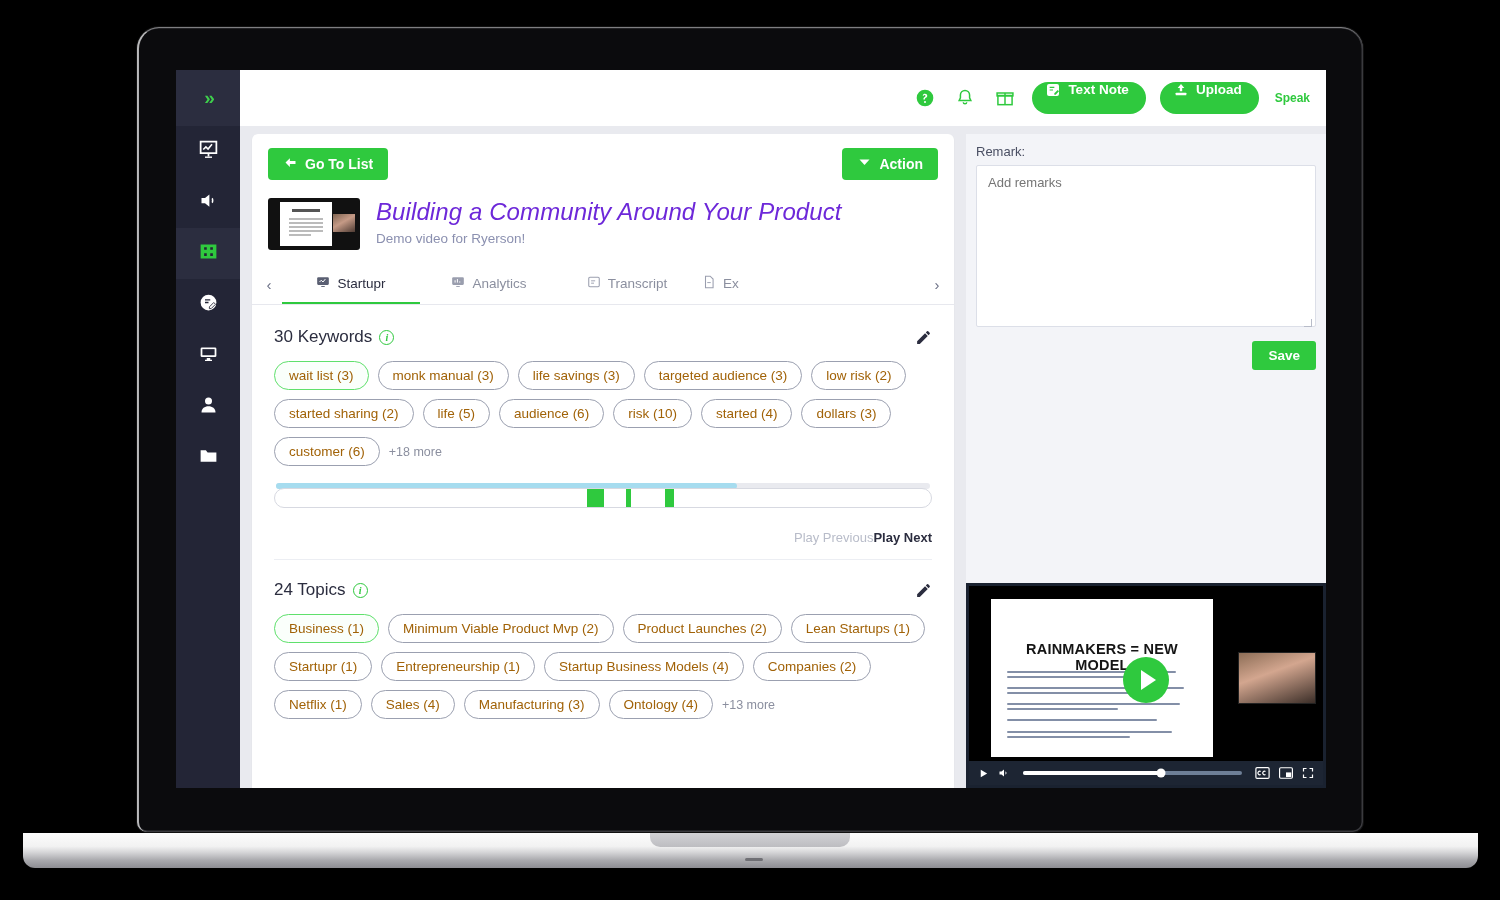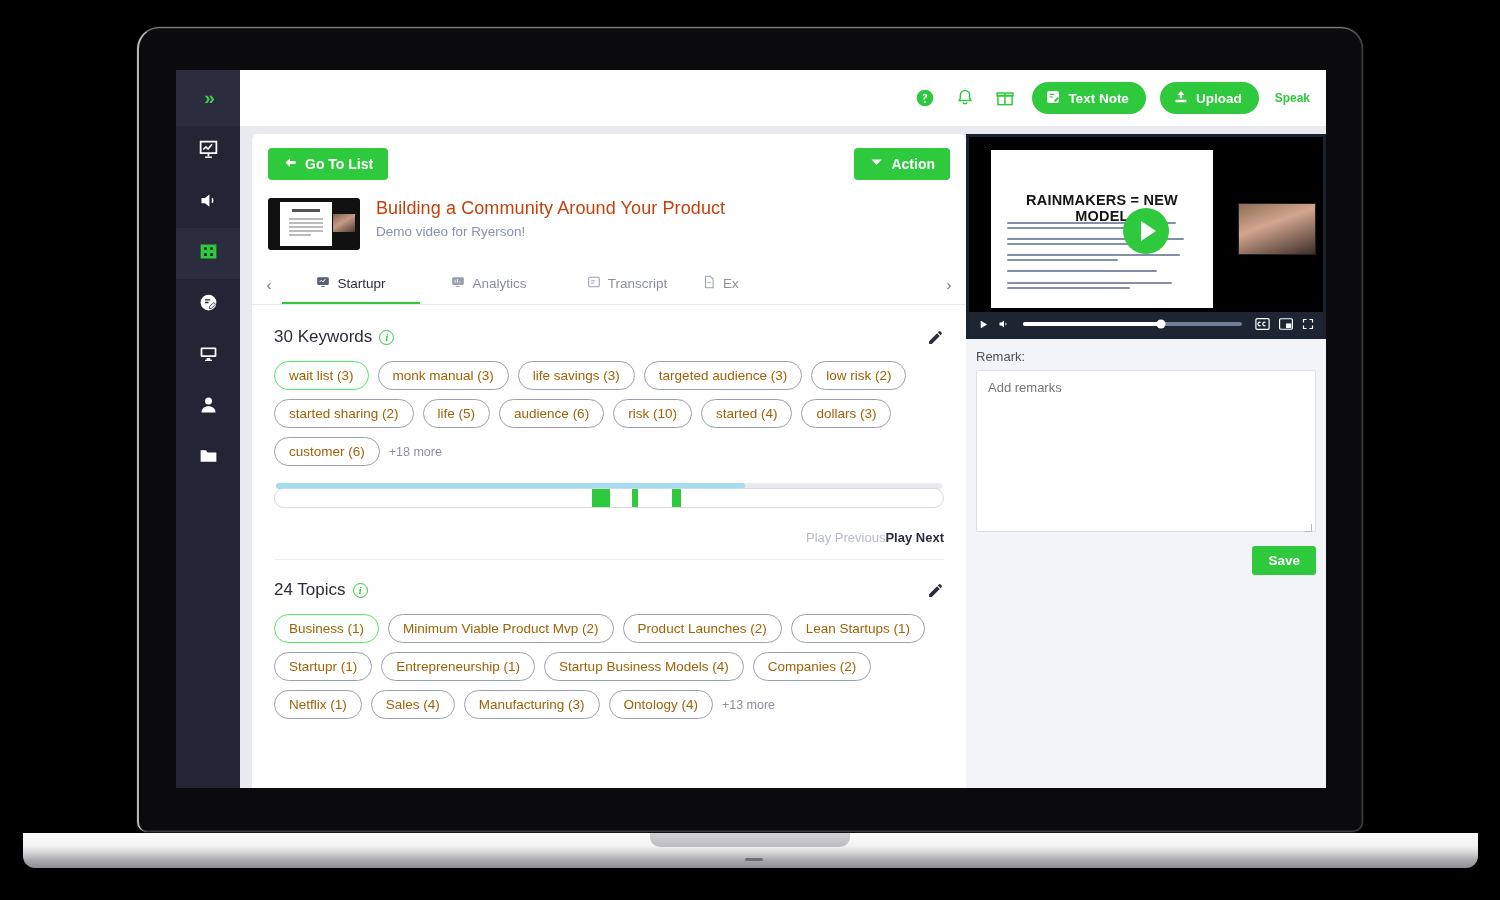--- a/index.html
+++ b/index.html
@@ -78,38 +78,38 @@
 
   
   #topbar {
     height: 56px; background: #fff; display: flex;
     align-items: center; justify-content: flex-end; padding-right: 12px; gap: 14px;
     flex: 0 0 56px;
   }
   .tb-icon { width: 26px; height: 26px; display: flex; align-items: center; justify-content: center; cursor: pointer; }
   .tb-icon svg { width: 20px; height: 20px; fill: #2fc93e; }
   .pill {
-    display: flex; align-items: center; gap: 7px;
+    display: flex; align-items: flex-start; gap: 7px;
     background: #2fc93e; color: #fff; border: none;
     border-radius: 20px; height: 32px; padding: 0 17px 0 13px;
     font-size: 13.5px; font-weight: bold; cursor: pointer;
     font-family: "Liberation Sans", sans-serif;
   }
   .pill svg { width: 16px; height: 16px; fill: #fff; }
   #speak-label { color: #2fc93e; font-size: 12px; font-weight: bold; margin-left: 2px; margin-right: 4px; }
 
   
   #content { flex: 1; display: flex; background: #e9eaef; padding: 8px 0 0 12px; min-height: 0; }
 
   
   #main-card {
     flex: 1; background: #fff; border-radius: 6px 6px 0 0;
     display: flex; flex-direction: column; min-width: 0; overflow: hidden;
     box-shadow: 0 1px 2px rgba(0,0,0,.06);
-    margin-right: 0;
+    margin-right: 12px;
   }
   #card-head { padding: 14px 16px 0 16px; }
   .head-row { display: flex; justify-content: space-between; align-items: flex-start; }
   .btn-green {
     background: #2fc93e; color: #fff; border: none; border-radius: 4px;
     height: 32px; padding: 0 15px; font-size: 14px; font-weight: bold;
     display: flex; align-items: center; gap: 7px; cursor: pointer;
     font-family: "Liberation Sans", sans-serif;
   }
   .btn-green svg { width: 15px; height: 15px; fill: #fff; }
@@ -123,21 +123,21 @@
     position: absolute; left: 12px; top: 4px; width: 52px; height: 44px;
     background: #fff;
   }
   #thumb .slide .t { position:absolute; top:7px; left:12px; width:28px; height:3px; background:#555; }
   #thumb .slide .l { position:absolute; left:9px; width:34px; height:1.5px; background:#bbb; }
   #thumb .cam {
     position: absolute; right: 5px; top: 16px; width: 22px; height: 18px;
     background: linear-gradient(150deg,#7e6350,#c59a86 45%,#4e3b33);
   }
   #meta-text { min-width: 0; }
-  #video-title { font-size: 18px; color: #c2410c; font-weight: normal; letter-spacing: .1px; }
+  #video-title { font-size: 24px; color: #6d28d9; font-weight: normal; letter-spacing: .1px; font-style: italic; }
   #video-sub { font-size: 13.5px; color: #8b90b0; margin-top: 5px; }
   #video-dur { display: flex; align-items: center; gap: 6px; margin-top: 7px; font-size: 12.5px; color: #555a6e; }
   #video-dur svg { width: 13px; height: 13px; fill: none; stroke: #2fc93e; stroke-width: 1.8; }
 
   
   #tabstrip {
     display: flex; align-items: stretch; border-bottom: 1px solid #e7e8ee;
     height: 41px; position: relative; padding: 0 4px;
   }
   .tab-arrow {
@@ -546,20 +546,31 @@
                 <div class="chip">Sales (4)</div>
                 <div class="chip">Manufacturing (3)</div>
                 <div class="chip">Ontology (4)</div>
                 <span class="more">+13 more</span>
               </div>
           </div>
         </section>
 
         <aside id="right">
 
+          <div id="remark-panel">
+            <div id="remark-label">Remark:</div>
+            <div style="position:relative">
+              <textarea id="remark-box" placeholder="Add remarks" style=""></textarea>
+              <div id="resize-grip"></div>
+            </div>
+            <div id="save-row">
+              <button id="save-btn">Save</button>
+            </div>
+          </div>
+
           <div id="player">
             <div id="player-slide">
               <div id="slide-title">RAINMAKERS = NEW MODEL</div>
               <div class="bullet" style="top:72px">
                   <div class="bline" style="width:88%"></div>
                   <div class="bline" style="width:62%"></div>
                 </div>
               <div class="bullet" style="top:88px">
                   <div class="bline" style="width:92%"></div>
                   <div class="bline" style="width:70%"></div>
@@ -609,31 +620,20 @@
                     <rect x="12" y="9" width="9" height="8" fill="#fff"></rect>
                   </svg>
               </span>
               <span class="vc">
                 <svg width="12" height="12" viewBox="0 0 24 24">
                     <path d="M3 9V3h6M21 9V3h-6M3 15v6h6M21 15v6h-6" fill="none" stroke="#fff" stroke-width="2.4"></path>
                   </svg>
               </span>
             </div>
           </div>
-
-          <div id="remark-panel">
-            <div id="remark-label">Remark:</div>
-            <div style="position:relative">
-              <textarea id="remark-box" placeholder="Add remarks" style=""></textarea>
-              <div id="resize-grip"></div>
-            </div>
-            <div id="save-row">
-              <button id="save-btn">Save</button>
-            </div>
-          </div>
         </aside>
 
       </div>
     </div>
   </div>
 
   <div id="laptop-base"></div>
   <div id="base-notch"></div>
   <div id="base-foot"></div>
 </div>

